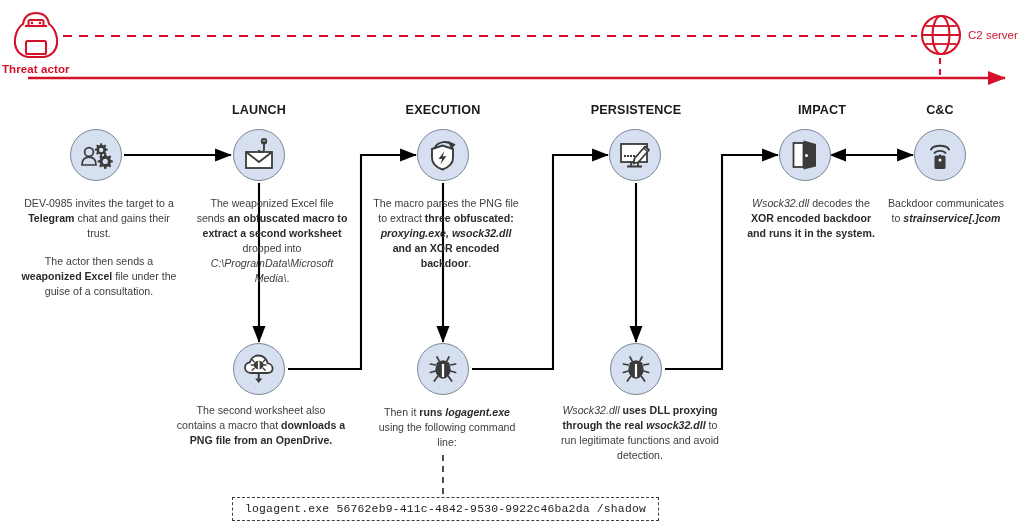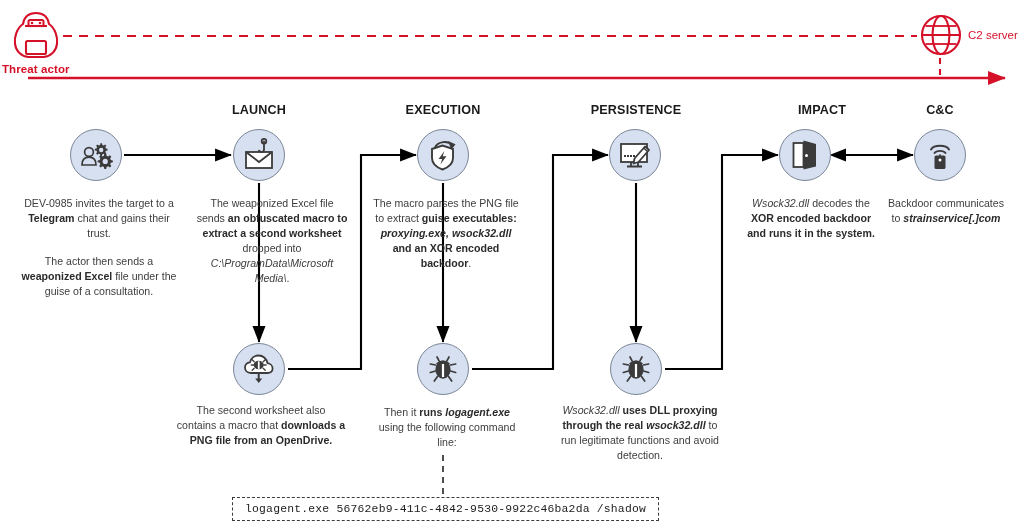--- a/index.html
+++ b/index.html
@@ -264,21 +264,21 @@
   </div>
 
   <div class="desc" style="left:176px;top:403px;width:170px;">
     <p>
       <span>The second worksheet also contains a macro that </span><b>downloads a PNG file from an OpenDrive.</b>
     </p>
   </div>
 
   <div class="desc" style="left:372px;top:196px;width:148px;">
     <p>
-      <span>The macro parses the PNG file to extract </span><b>guise executables: </b><span class="bi">proxying.exe, wsock32.dll</span><b> and an XOR encoded backdoor</b><span>.</span>
+      <span>The macro parses the PNG file to extract </span><b>three obfuscated: </b><span class="bi">proxying.exe, wsock32.dll</span><b> and an XOR encoded backdoor</b><span>.</span>
     </p>
   </div>
 
   <div class="desc" style="left:372px;top:405px;width:150px;">
     <p>
       <span>Then it </span><b>runs </b><span class="bi">logagent.exe</span><span> using the following command line:</span>
     </p>
   </div>
 
 

